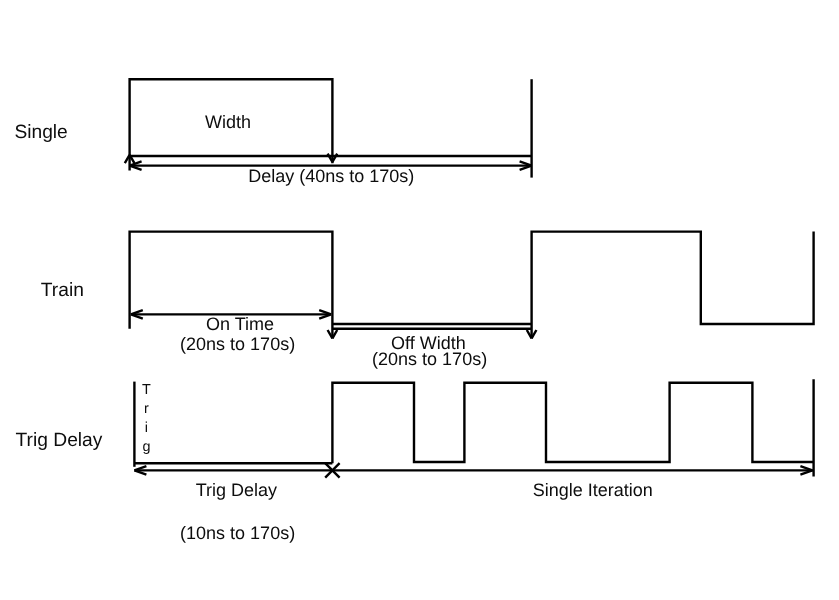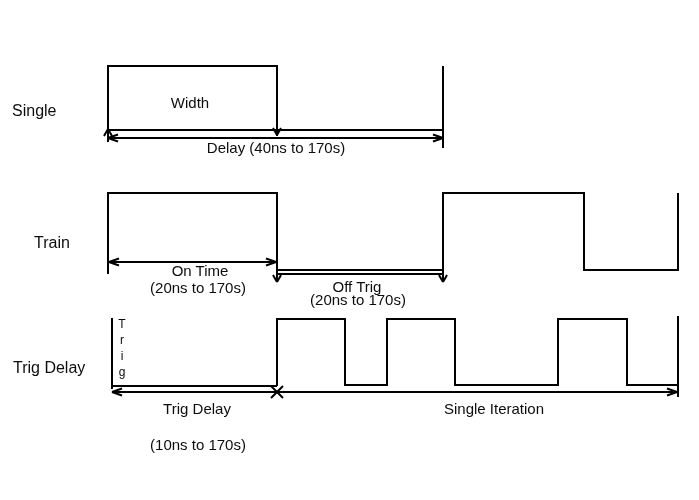--- a/index.html
+++ b/index.html
@@ -89,21 +89,21 @@
     </g>
   </svg>
 
   <div class="txt row-label" style="left:12px; top:102px;">Single</div>
   <div class="txt center" style="left:190px; top:95px;">Width</div>
   <div class="txt center" style="left:276px; top:140px;">Delay (40ns to 170s)</div>
 
   <div class="txt row-label" style="left:14px; top:234px;margin-left:20px;">Train</div>
   <div class="txt center" style="left:200px; top:263px;">On Time</div>
   <div class="txt center" style="left:198px; top:280px;">(20ns to 170s)</div>
-  <div class="txt center" style="left:357px; top:279px;">Off Trig</div>
+  <div class="txt center" style="left:357px; top:279px;">Off Width</div>
   <div class="txt center" style="left:358px; top:292px;">(20ns to 170s)</div>
 
   <div class="txt row-label" style="left:13px; top:359px;">Trig Delay</div>
   <div class="txt vert" style="left:116px; top:317px;">Trig</div>
   <div class="txt center" style="left:197px; top:401px;">Trig Delay</div>
   <div class="txt center" style="left:198px; top:416px;margin-top:21px;">(10ns to 170s)</div>
   <div class="txt center" style="left:494px; top:401px;">Single Iteration</div>
 
 </div>
 

